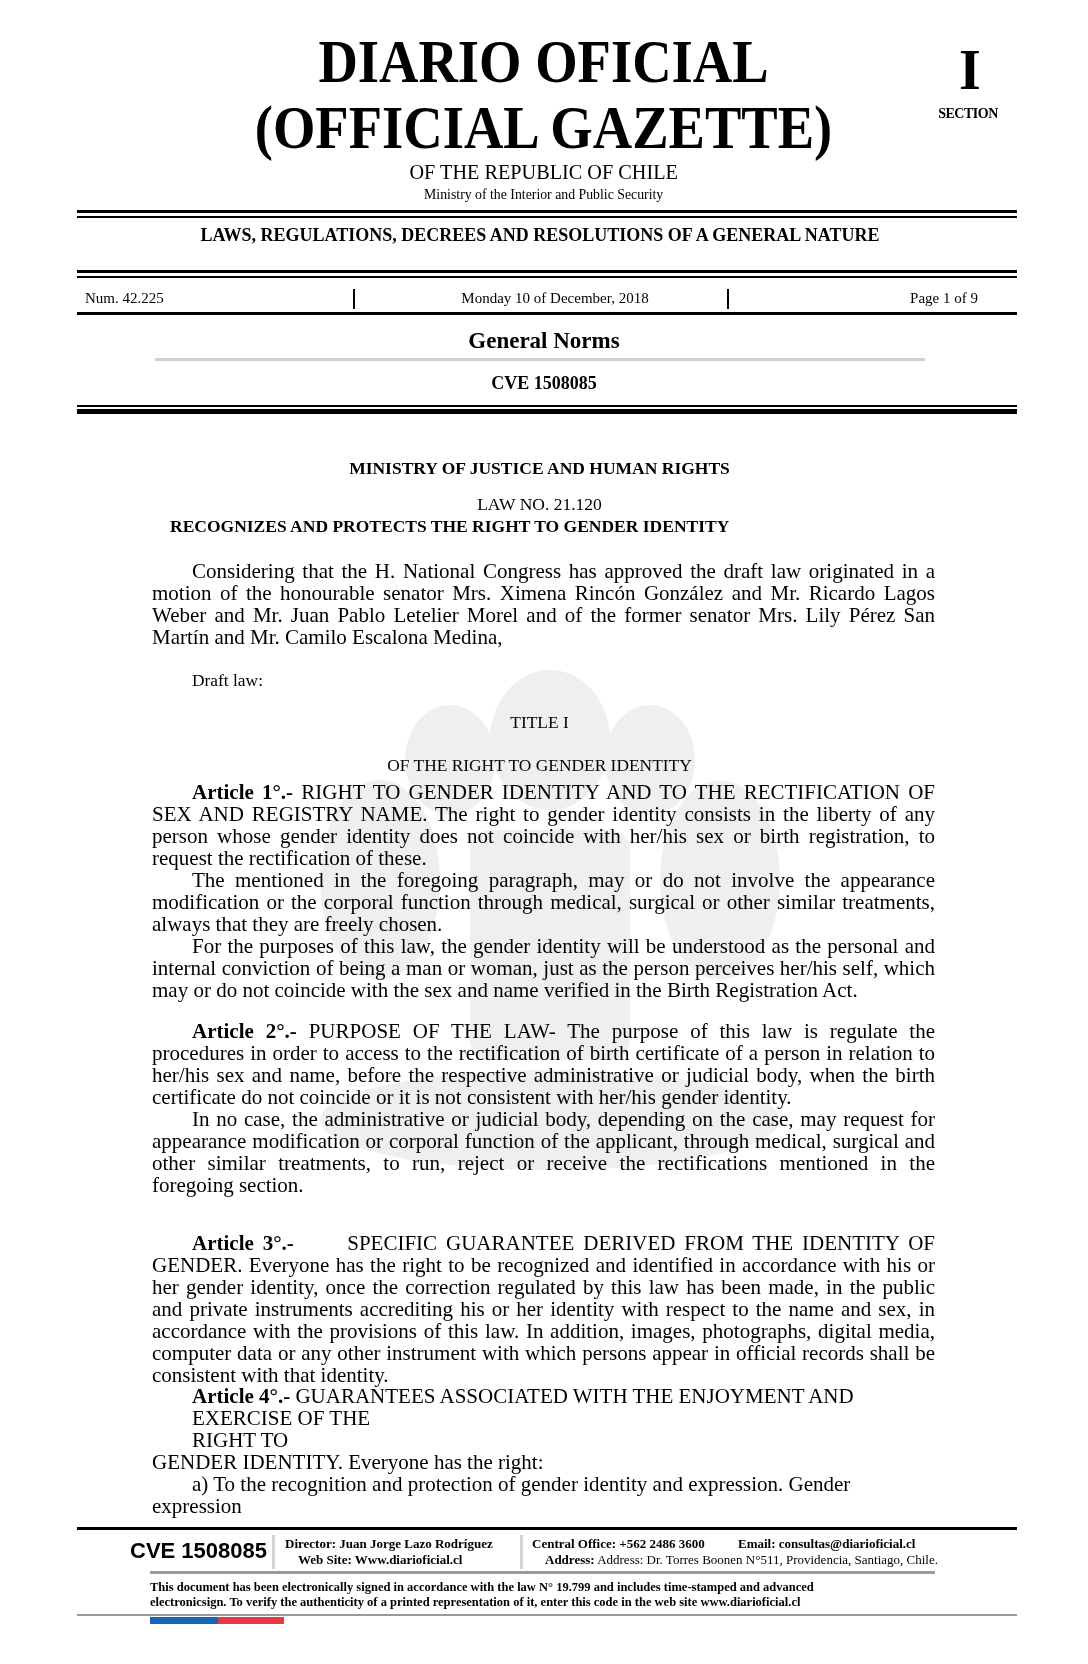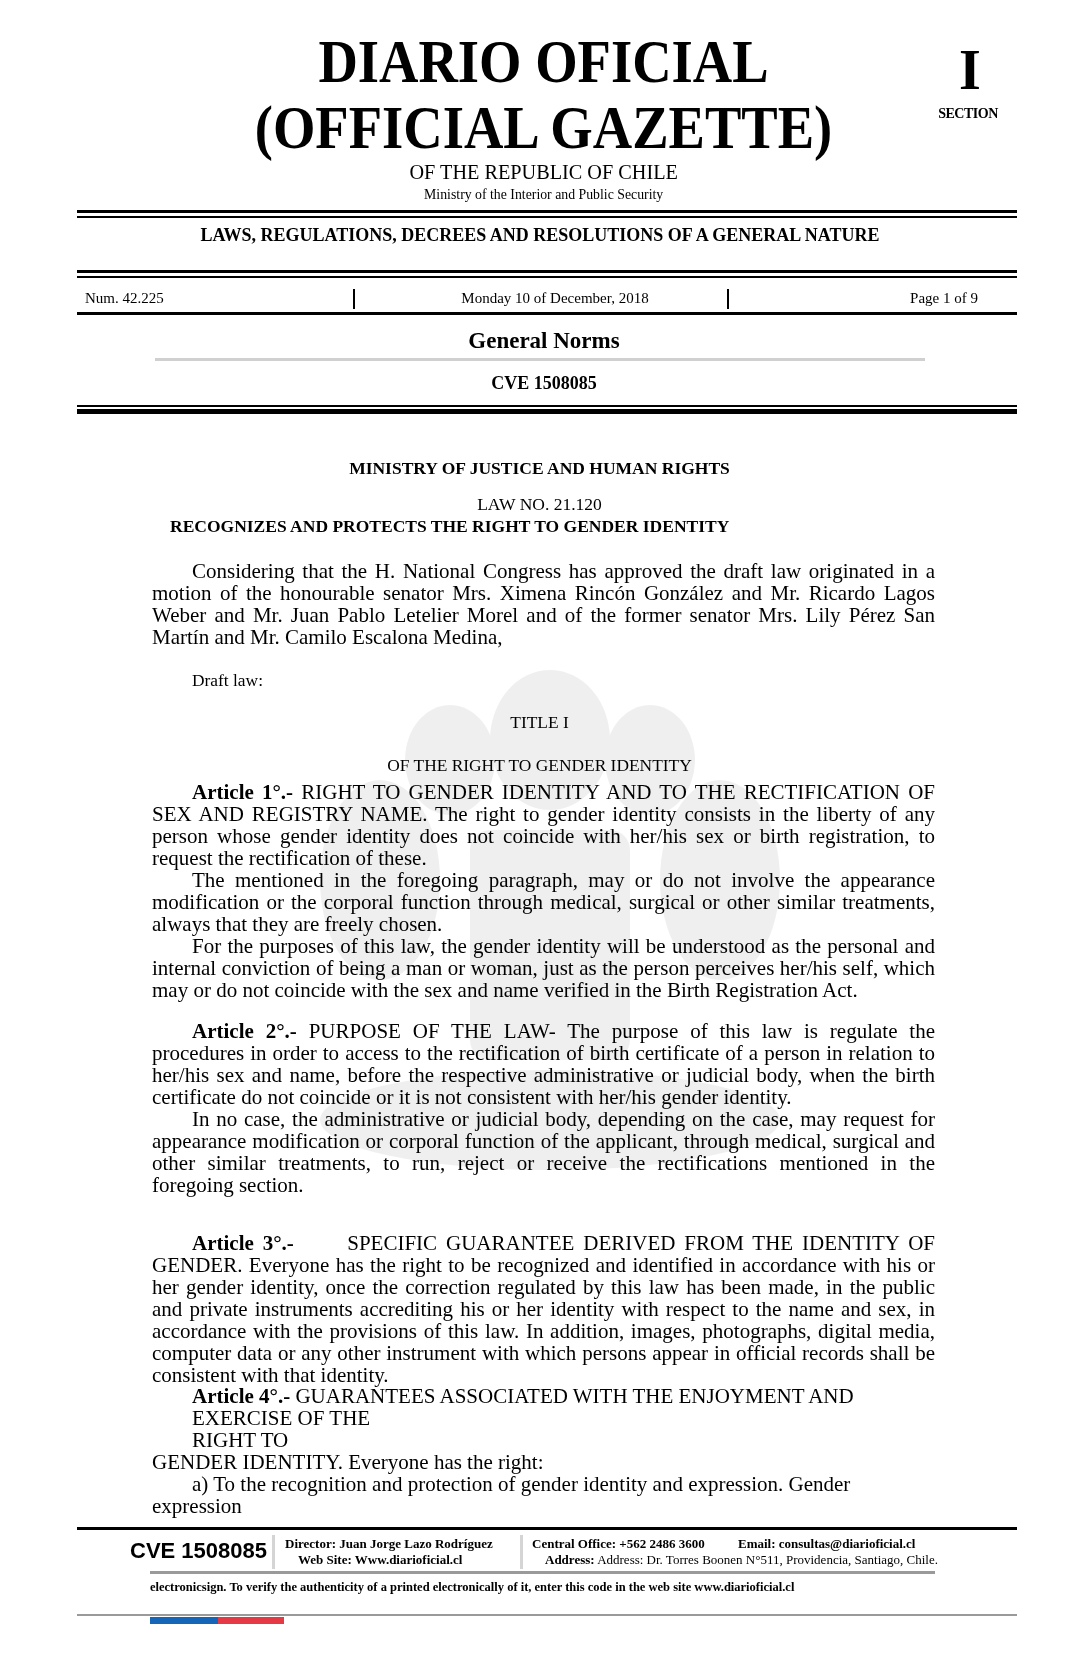--- a/index.html
+++ b/index.html
@@ -117,17 +117,18 @@
 <div class="abs foot-cve">CVE 1508085</div>
 <div class="foot-sep" style="left:272px;"></div>
 <div class="abs foot-small" style="left:285px;top:1536px;">Director: Juan Jorge Lazo Rodríguez</div>
 <div class="abs foot-small" style="left:298px;top:1552px;font-weight:bold;"><span>Web Site: Www.diarioficial.cl</span></div>
 <div class="foot-sep" style="left:520px;"></div>
 <div class="abs foot-small" style="left:532px;top:1536px;">Central Office: +562 2486 3600</div>
 <div class="abs foot-small" style="left:738px;top:1536px;">Email: consultas@diarioficial.cl</div>
 <div class="abs foot-small" style="left:545px;top:1552px;text-align:right;"><span>Address:</span><span style="font-weight:normal;"> Address: Dr. Torres Boonen N°511, Providencia, Santiago, Chile.</span></div>
 <div class="abs" style="left:150px;top:1571px;width:785px;height:3px;background:#9a9a9a;"></div>
 <div class="abs foot-disc">
-  <div>electronicsign. To verify the authenticity of a printed electronically of it, enter this code in the web site www.diarioficial.cl</div>
+  <div>This document has been electronically signed in accordance with the law N° 19.799 and includes time-stamped and advanced</div>
+  <div>electronicsign. To verify the authenticity of a printed representation of it, enter this code in the web site www.diarioficial.cl</div>
 </div>
 <div class="abs" style="left:77px;top:1614px;width:940px;height:2px;background:#9a9a9a;"></div>
 <div class="flag-blue"></div>
 <div class="flag-red"></div>
 
 </body></html>

